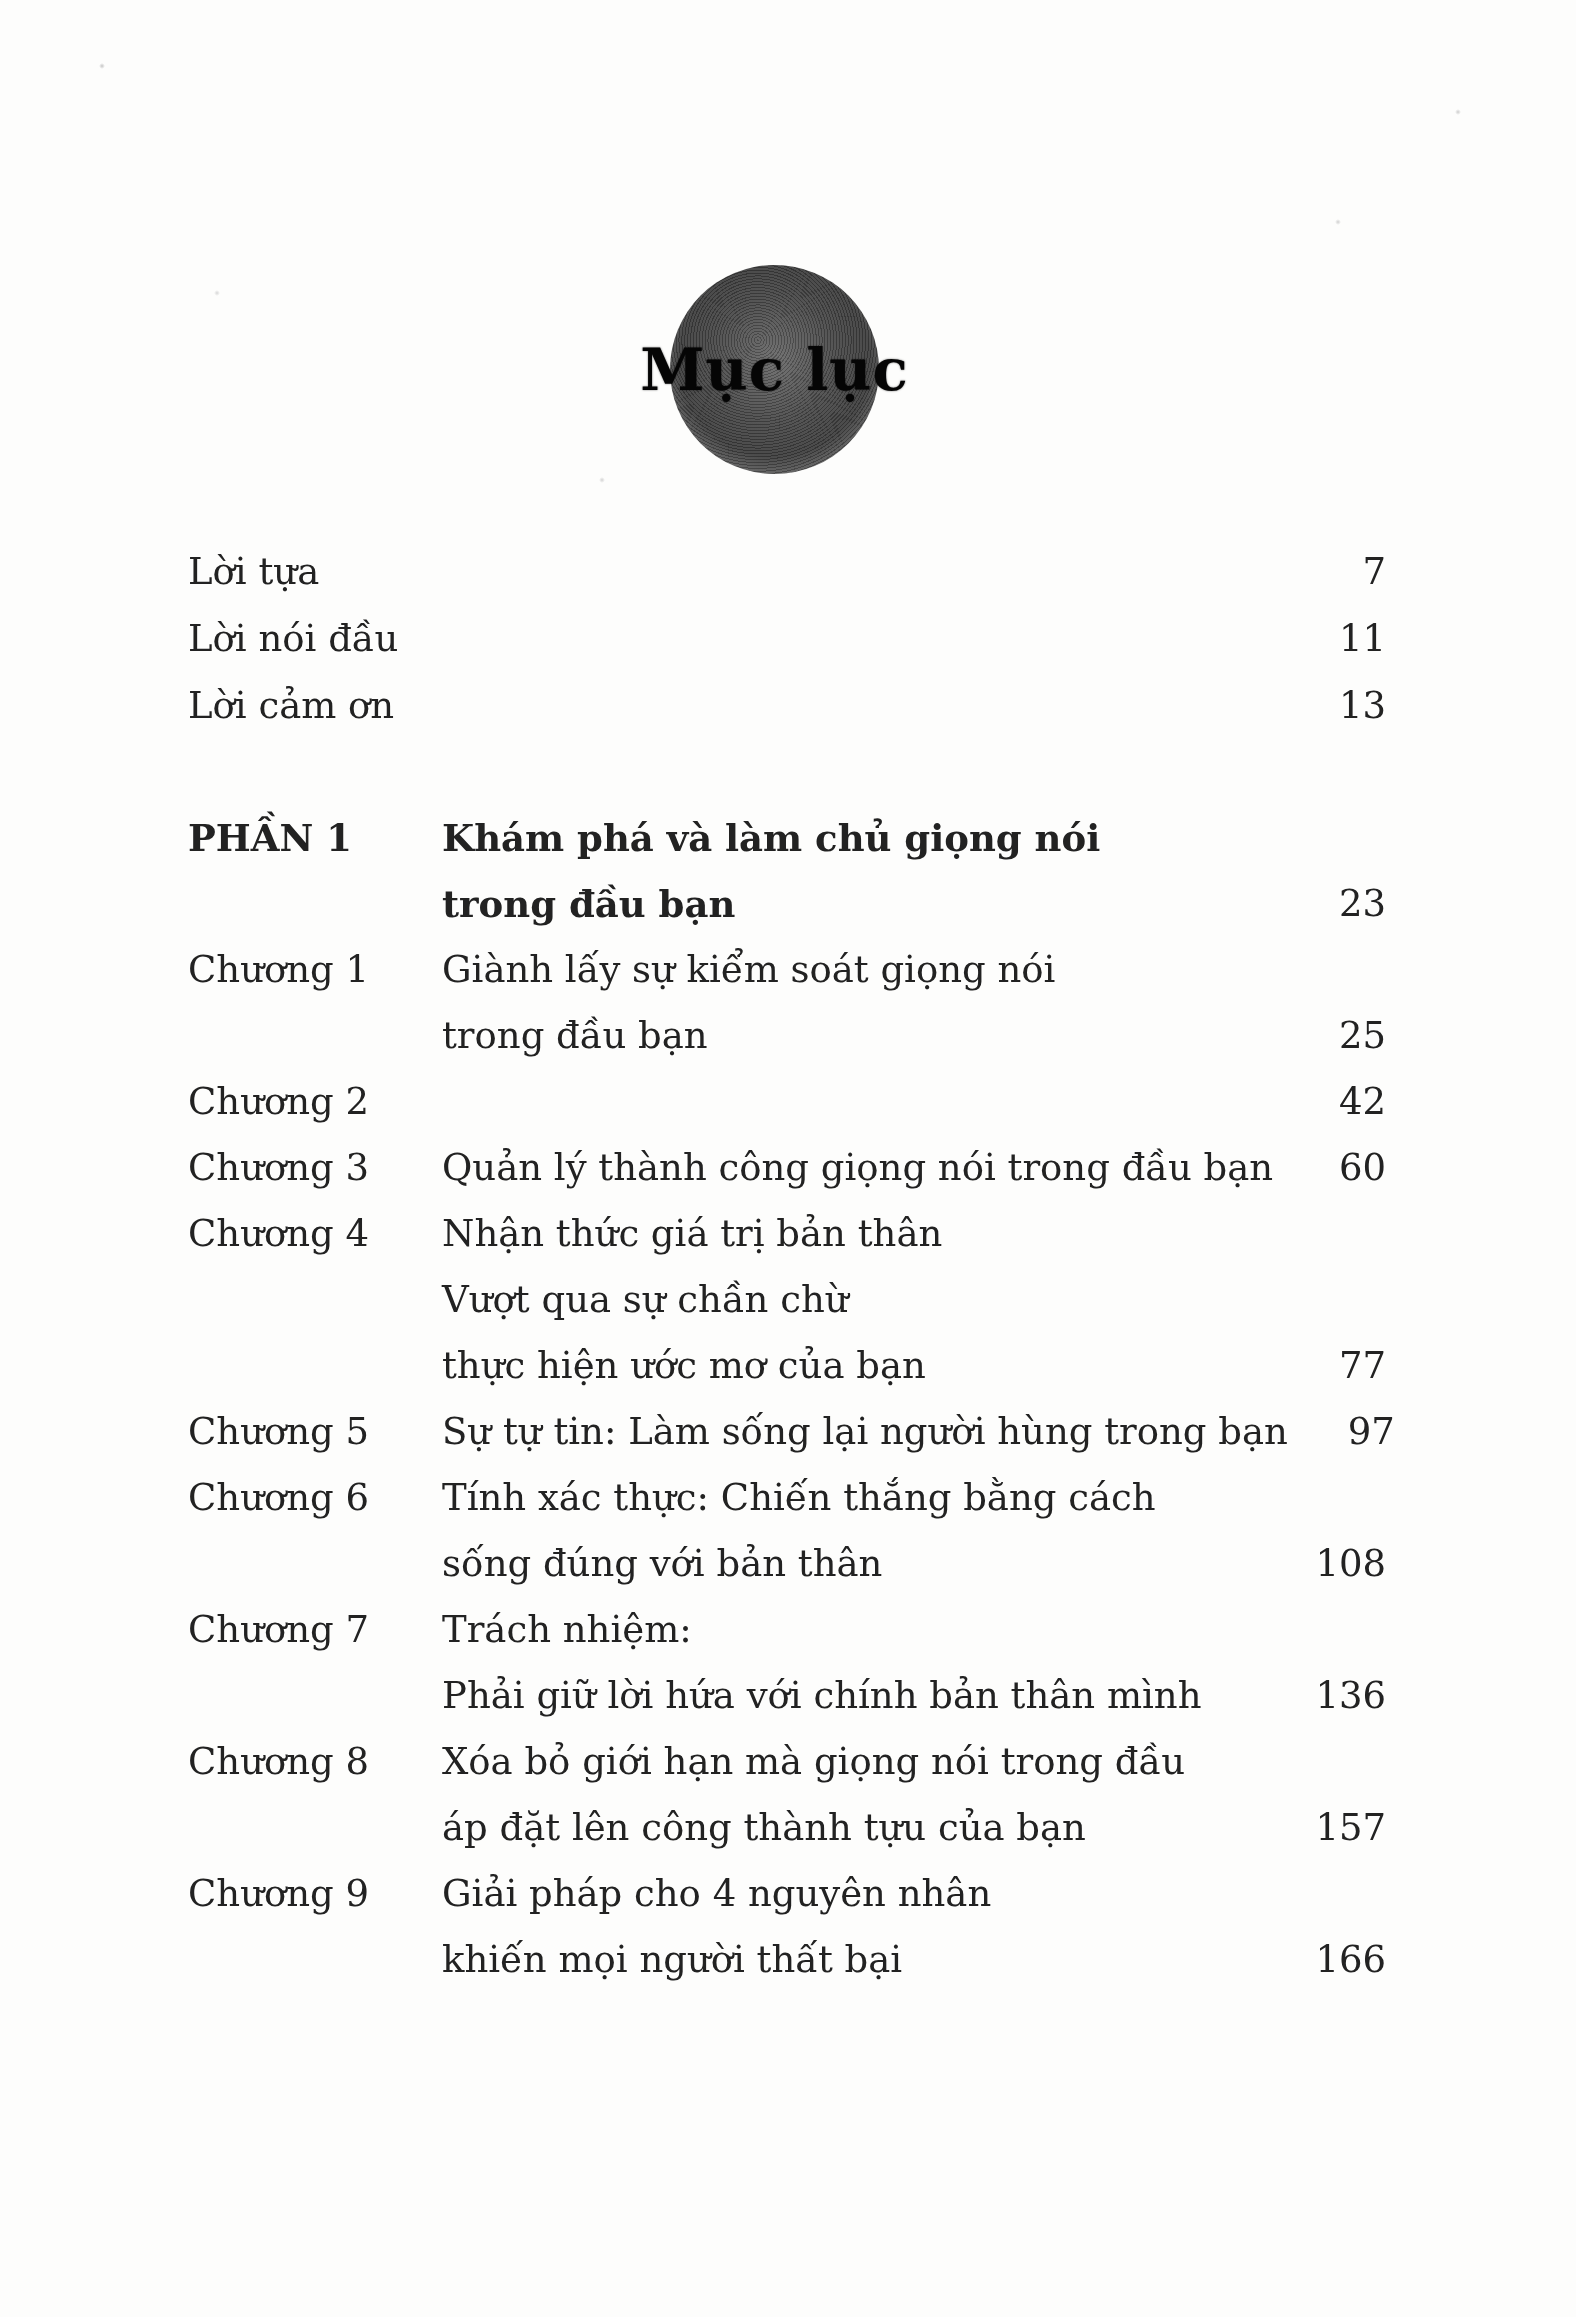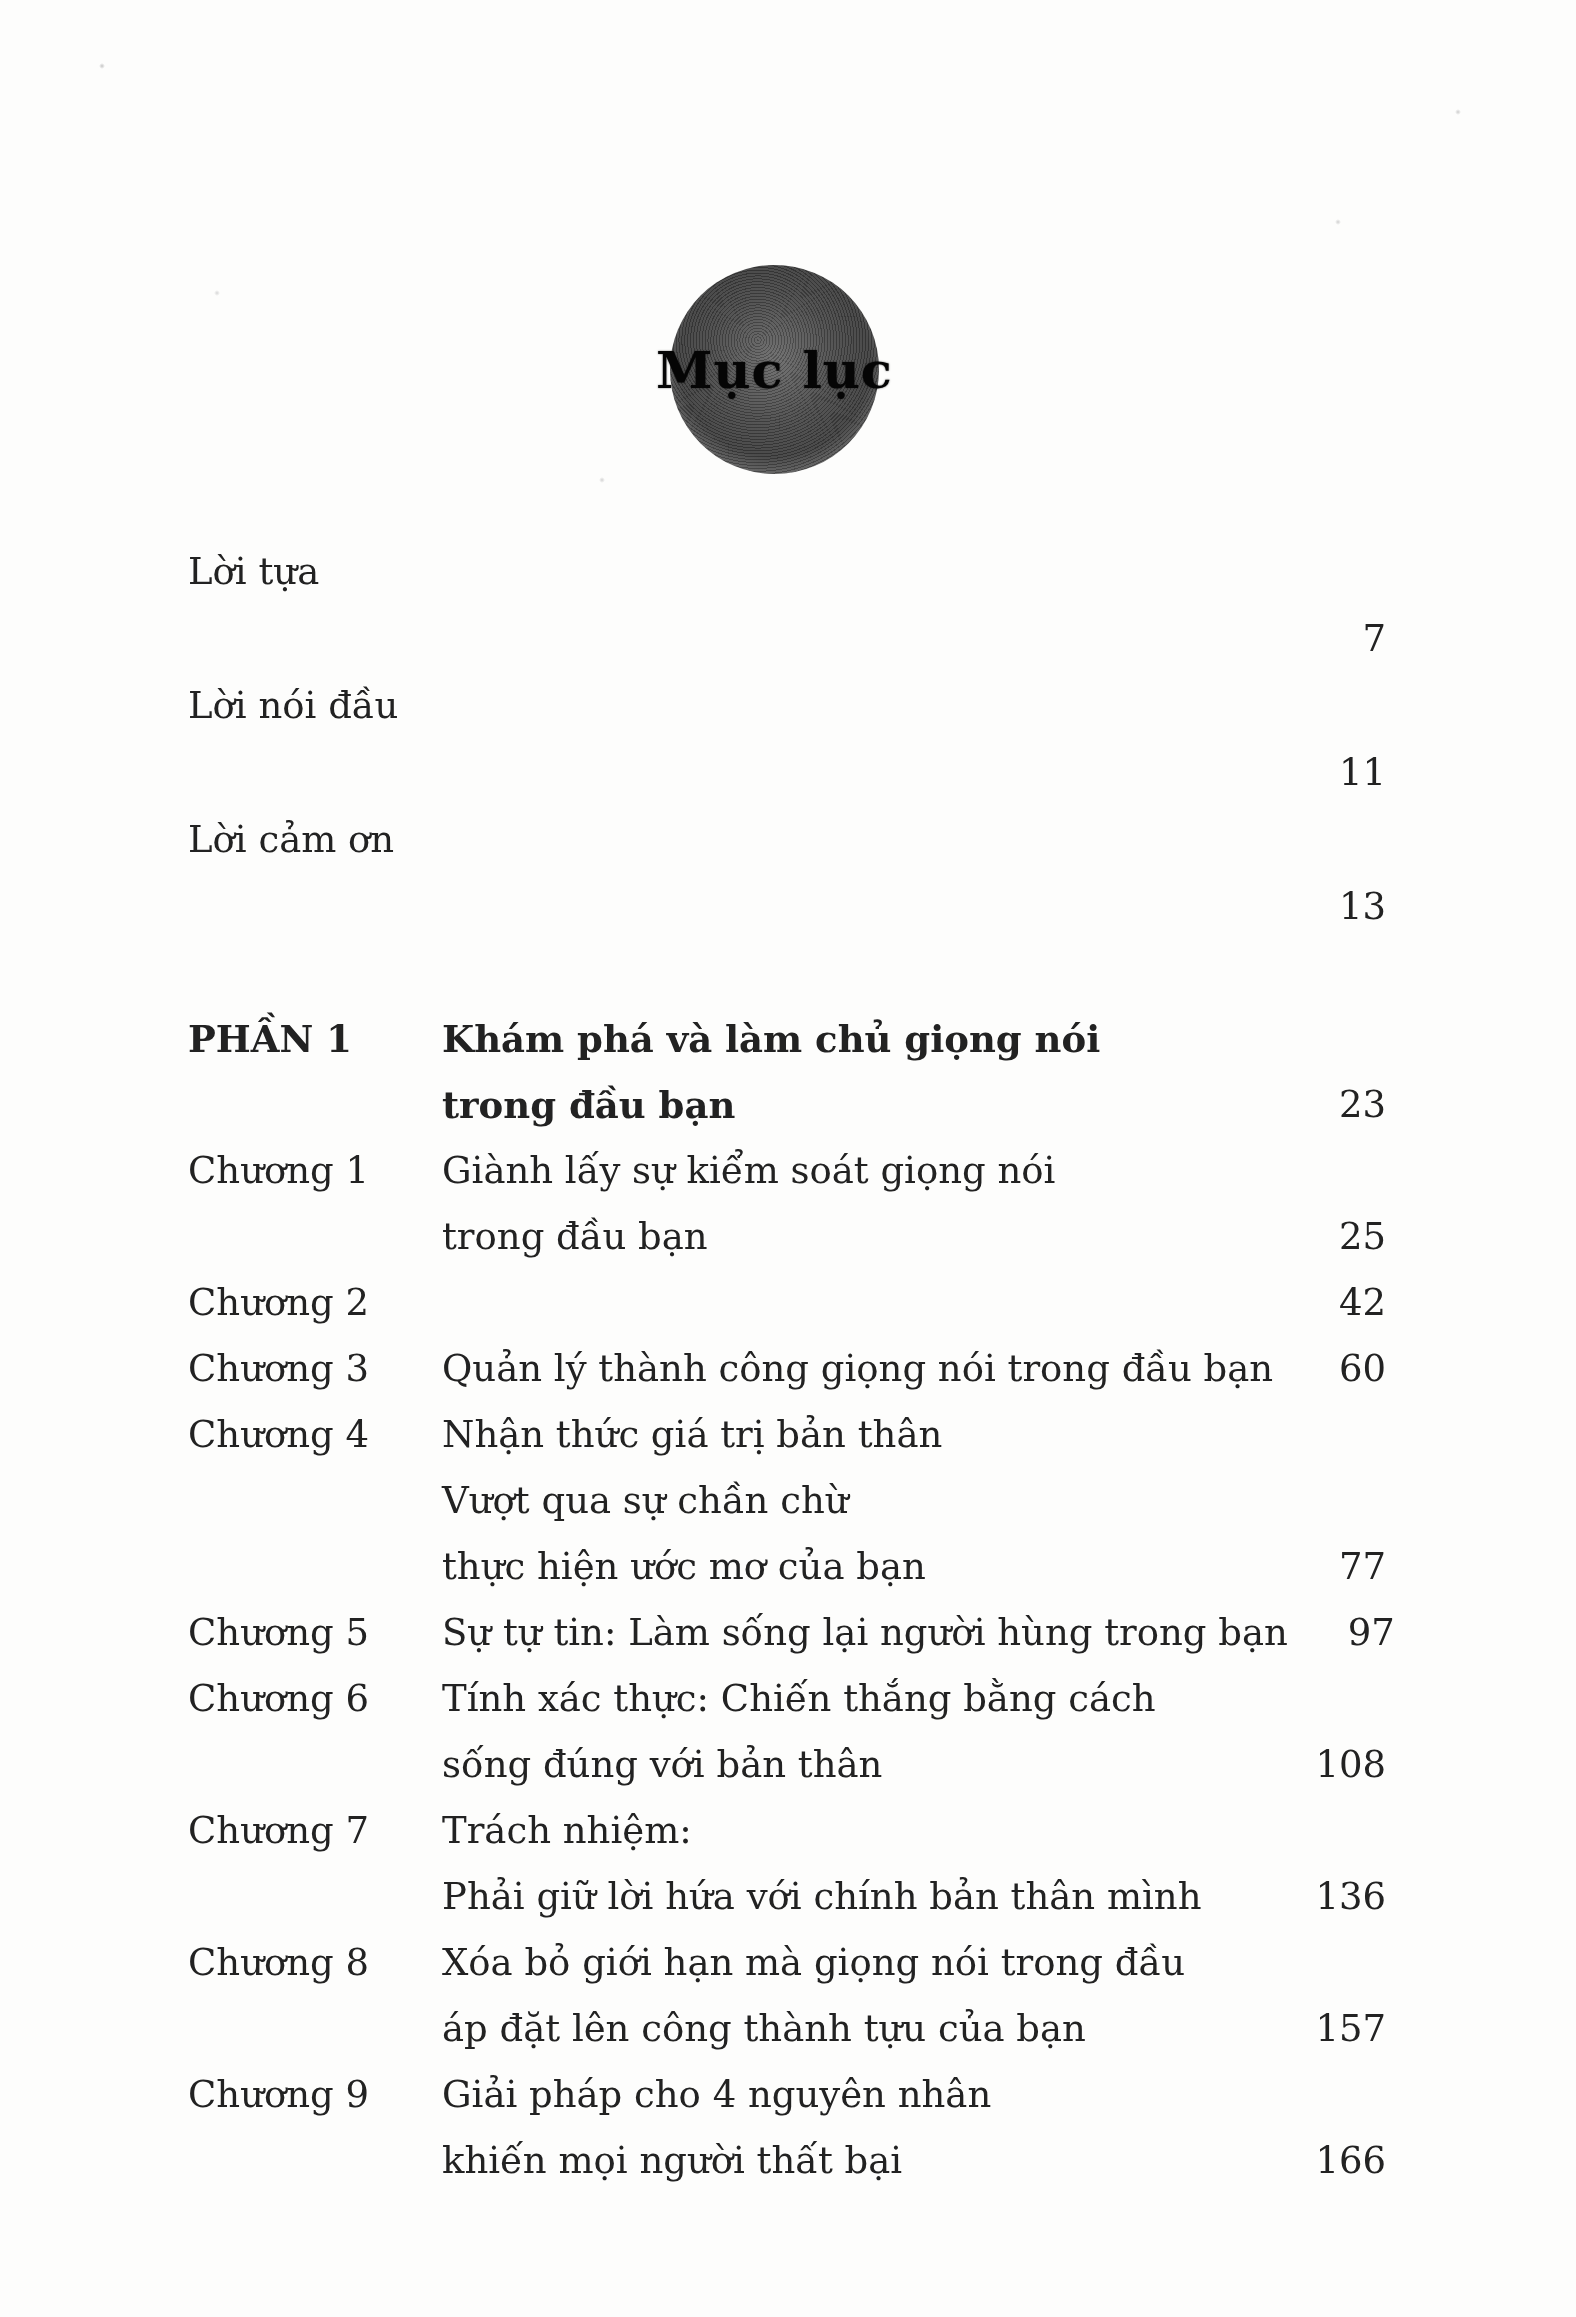--- a/index.html
+++ b/index.html
@@ -48,38 +48,37 @@
         rgba(255,255,255,0.06) 1px 2.9px),
       radial-gradient(circle at 50% 46%,
         #6b6b6b 0%,
         #4a4a4a 42%,
         #404040 62%,
         #6e6e6e 80%,
         rgba(140,140,140,0.45) 92%,
         rgba(255,255,255,0) 100%);
   }
   .badge-title {
-    font-size: 51px;
+    font-size: 58px;
     font-weight: bold;
     color: #050505;
     letter-spacing: 1px;
     text-shadow: 0 0 2px rgba(0,0,0,0.6);
     white-space: nowrap;
   }
 
   
   .front-list {
     margin-top: 64px;
   }
   .front-row {
     display: flex;
     justify-content: space-between;
     font-size: 37px;
     line-height: 67px;
-    flex-direction: column;
   }
   .front-label {
     flex: 1;
     white-space: nowrap;
   }
 
   
   .toc-list {
     margin-top: 66px;
   }

